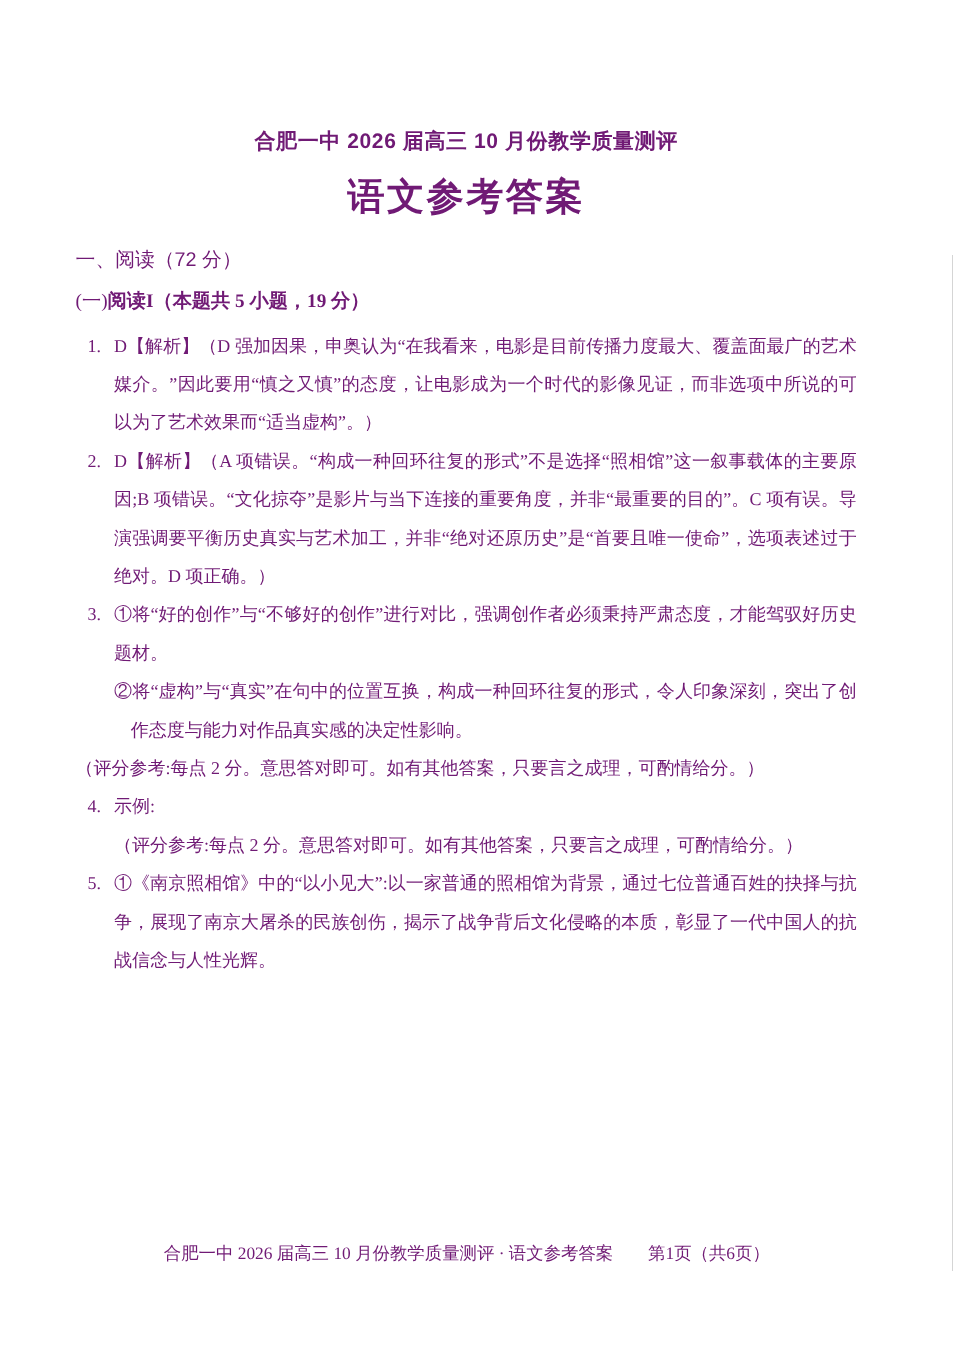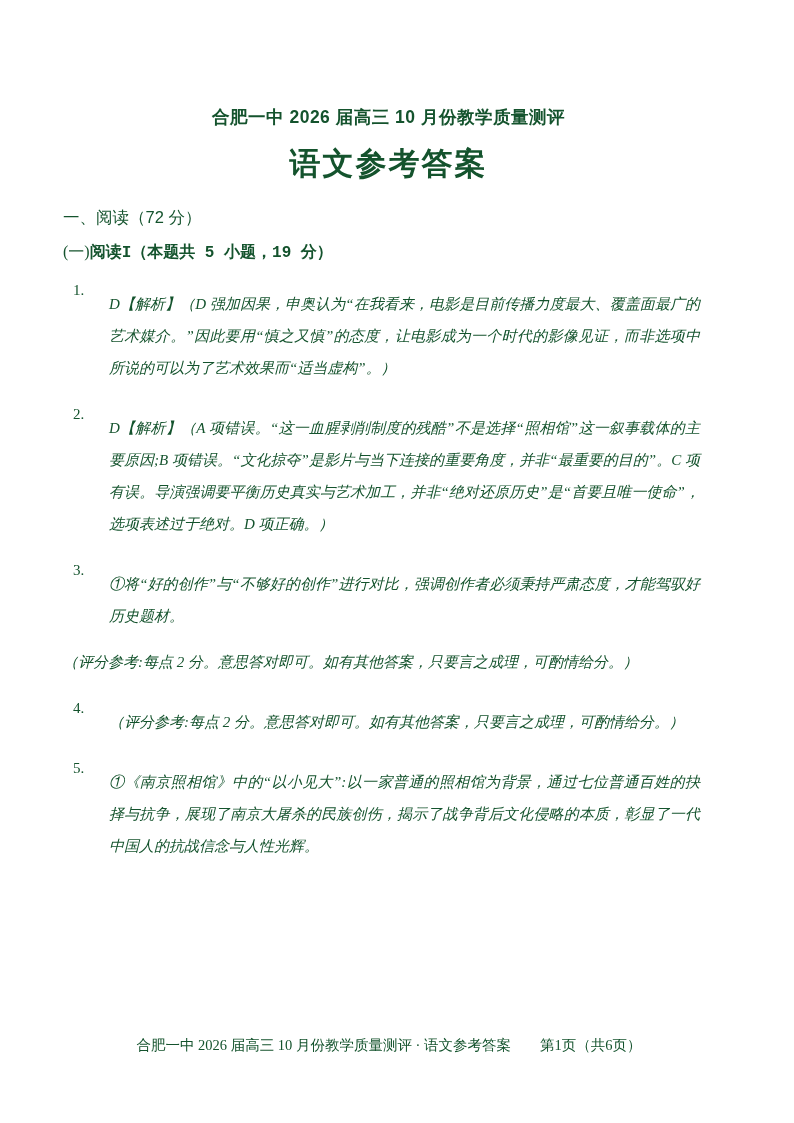--- a/index.html
+++ b/index.html
@@ -1,21 +1,21 @@
 <!DOCTYPE html>
 <html lang="zh"><head>
 <meta charset="utf-8">
 <style>
   html,body { margin:0; padding:0; background:#888; }
   .page {
     position:relative;
     width:794px; height:1123px;
     margin:0 auto;
     background:#ffffff;
-    color:#14532d;
+    color:#701a75;
     font-family:"Liberation Serif","DejaVu Serif",serif;
     overflow:hidden;
   }
   .content { padding:105px 80px 0 63px; }
 
   .subtitle {
     margin:0;
     text-align:center;
     font-family:"Liberation Sans","DejaVu Sans",sans-serif;
     font-weight:bold;
@@ -43,29 +43,29 @@
     margin:11px 0 0 0;
     font-size:16px;
     line-height:24px;
     font-weight:normal;
   }
   .subsection-heading .prefix {
     font-family:"Liberation Serif","DejaVu Serif",serif;
     font-weight:normal;
   }
   .subsection-heading .strong {
-    font-family:Liberation Mono, monospace;
+    font-family:Liberation Serif, serif;
     font-weight:bold;
   }
 
   .answers { margin-top:9px; font-size:15px; line-height:32px; }
   .item { display:flex; align-items:flex-start; }
   .item .num { flex:0 0 32px; padding-left:10px; box-sizing:border-box; }
   .item .body { flex:1; text-align:justify; text-justify:inter-ideograph; }
-  .item .body p { margin:14px;font-style:italic; }
+  .item .body p { margin:0; }
   .para-hang { padding-left:14px; text-indent:-14px; }
   .para-inner { text-indent:8px; }
   .para-outdent { margin-left:-32px !important; }
 
   .footer {
     position:absolute;
     left:0; right:16px; top:1034px;
     text-align:center;
     font-size:14.5px;
     line-height:22px;
@@ -90,35 +90,37 @@
       <div class="item">
         <span class="num">1.</span>
         <div class="body">
           <p>D【解析】（D 强加因果，申奥认为“在我看来，电影是目前传播力度最大、覆盖面最广的艺术媒介。”因此要用“慎之又慎”的态度，让电影成为一个时代的影像见证，而非选项中所说的可以为了艺术效果而“适当虚构”。）</p>
         </div>
       </div>
 
       <div class="item">
         <span class="num">2.</span>
         <div class="body">
-          <p>D【解析】（A 项错误。“这一血腥剥削制度的残酷”不是选择“照相馆”这一叙事载体的主要原因;B 项错误。“文化掠夺”是影片与当下连接的重要角度，并非“最重要的目的”。C 项有误。导演强调要平衡历史真实与艺术加工，并非“绝对还原历史”是“首要且唯一使命”，选项表述过于绝对。D 项正确。）</p>
+          <p>D【解析】（A 项错误。“构成一种回环往复的形式”不是选择“照相馆”这一叙事载体的主要原因;B 项错误。“文化掠夺”是影片与当下连接的重要角度，并非“最重要的目的”。C 项有误。导演强调要平衡历史真实与艺术加工，并非“绝对还原历史”是“首要且唯一使命”，选项表述过于绝对。D 项正确。）</p>
         </div>
       </div>
 
       <div class="item">
         <span class="num">3.</span>
         <div class="body">
           <p>①将“好的创作”与“不够好的创作”进行对比，强调创作者必须秉持严肃态度，才能驾驭好历史题材。</p>
+          <p class="para-hang">②将“虚构”与“真实”在句中的位置互换，构成一种回环往复的形式，令人印象深刻，突出了创作态度与能力对作品真实感的决定性影响。</p>
           <p class="para-outdent">（评分参考:每点 2 分。意思答对即可。如有其他答案，只要言之成理，可酌情给分。）</p>
         </div>
       </div>
 
       <div class="item">
         <span class="num">4.</span>
         <div class="body">
+          <p>示例:</p>
           <p>（评分参考:每点 2 分。意思答对即可。如有其他答案，只要言之成理，可酌情给分。）</p>
         </div>
       </div>
 
       <div class="item">
         <span class="num">5.</span>
         <div class="body">
           <p>①《南京照相馆》中的“以小见大”:以一家普通的照相馆为背景，通过七位普通百姓的抉择与抗争，展现了南京大屠杀的民族创伤，揭示了战争背后文化侵略的本质，彰显了一代中国人的抗战信念与人性光辉。</p>
         </div>
       </div>

